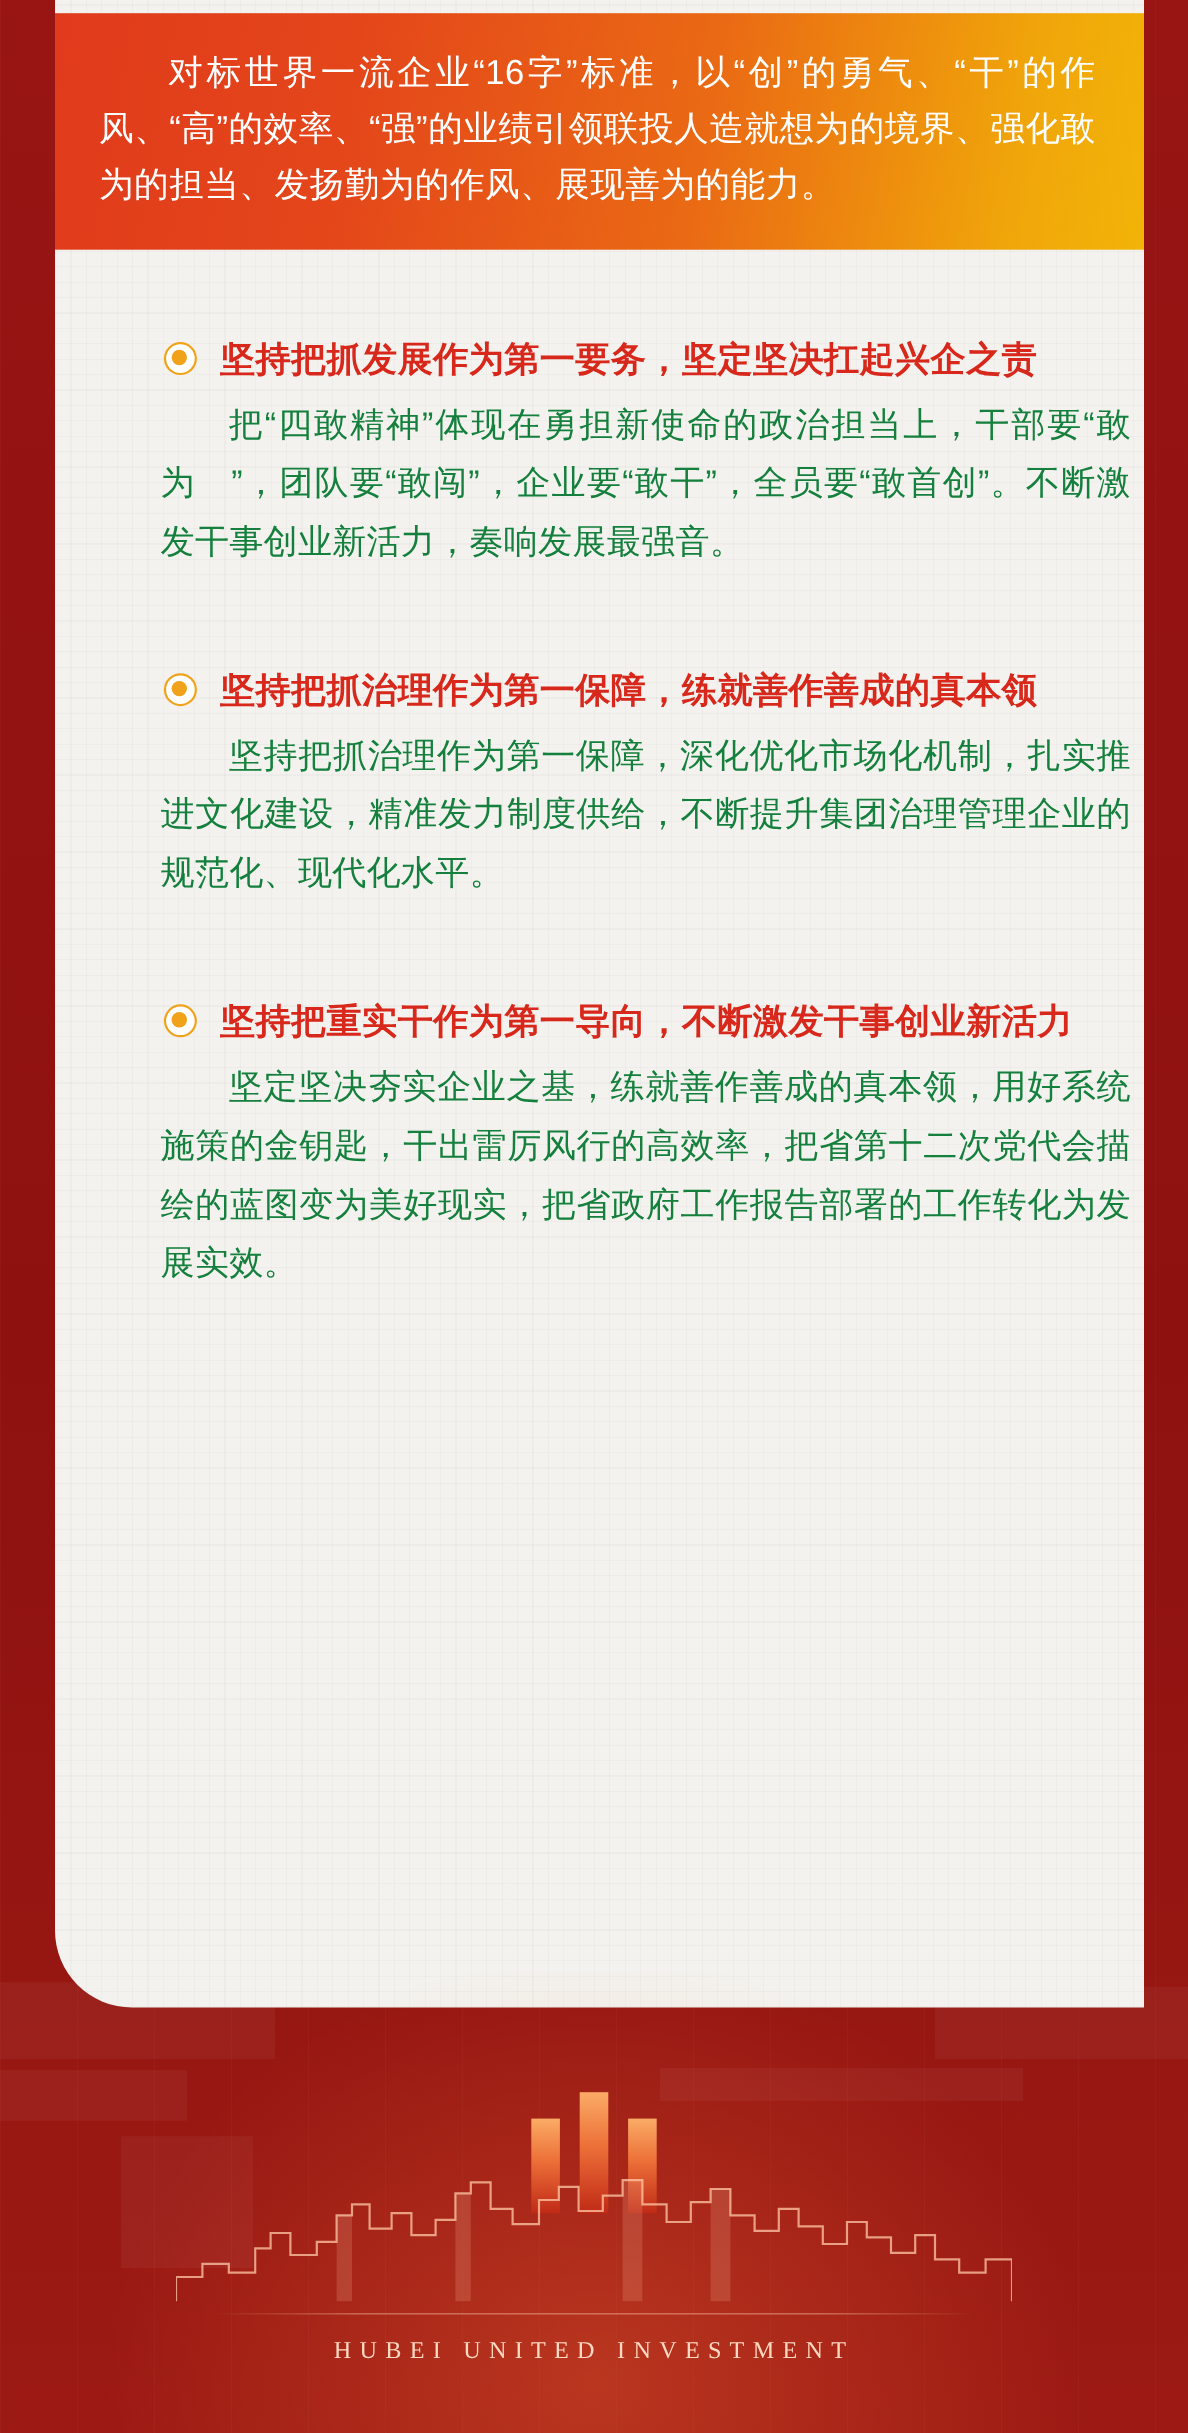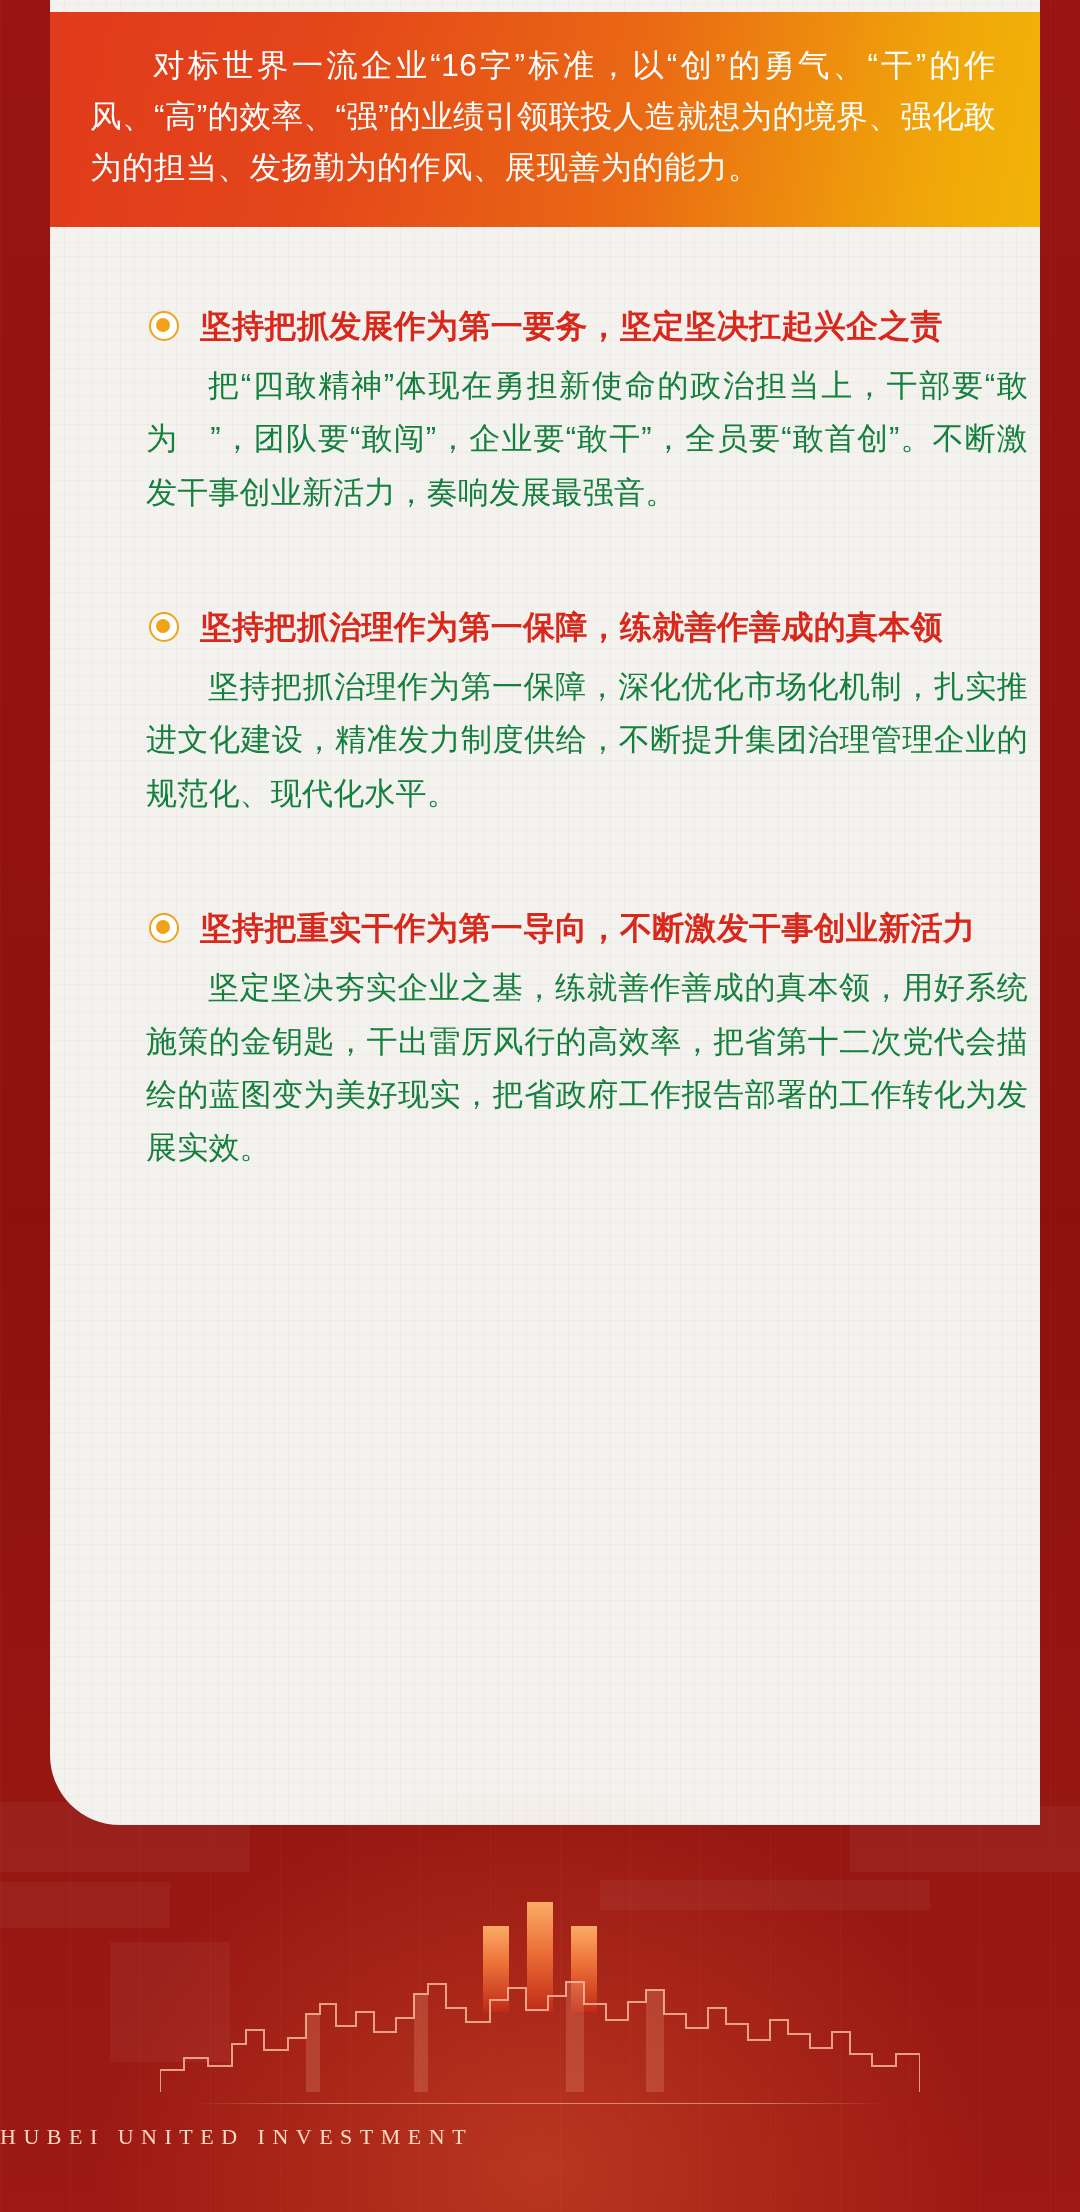--- a/index.html
+++ b/index.html
@@ -182,21 +182,21 @@
     bottom: 118px;
     transform: translateX(-50%);
     width: 760px;
     height: 120px;
   }
 
   .brand {
     position: absolute;
     left: 0; right: 0;
     bottom: 62px;
-    text-align: left;
+    text-align: center;
     color: #ffd9c2;
     font-size: 22px;
     letter-spacing: 7.5px;
     font-family: "Liberation Serif", serif;
   }
   .brand::before,
   .brand::after { content: ""; }
 
   .brand-rule {
     position: absolute;

